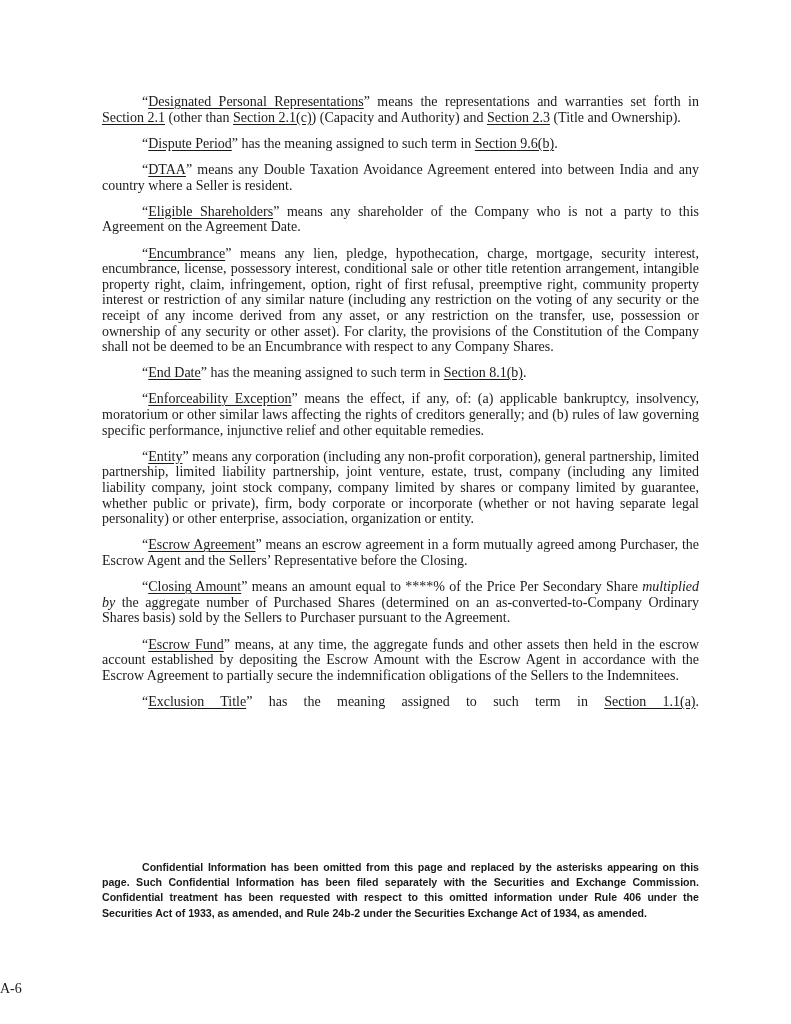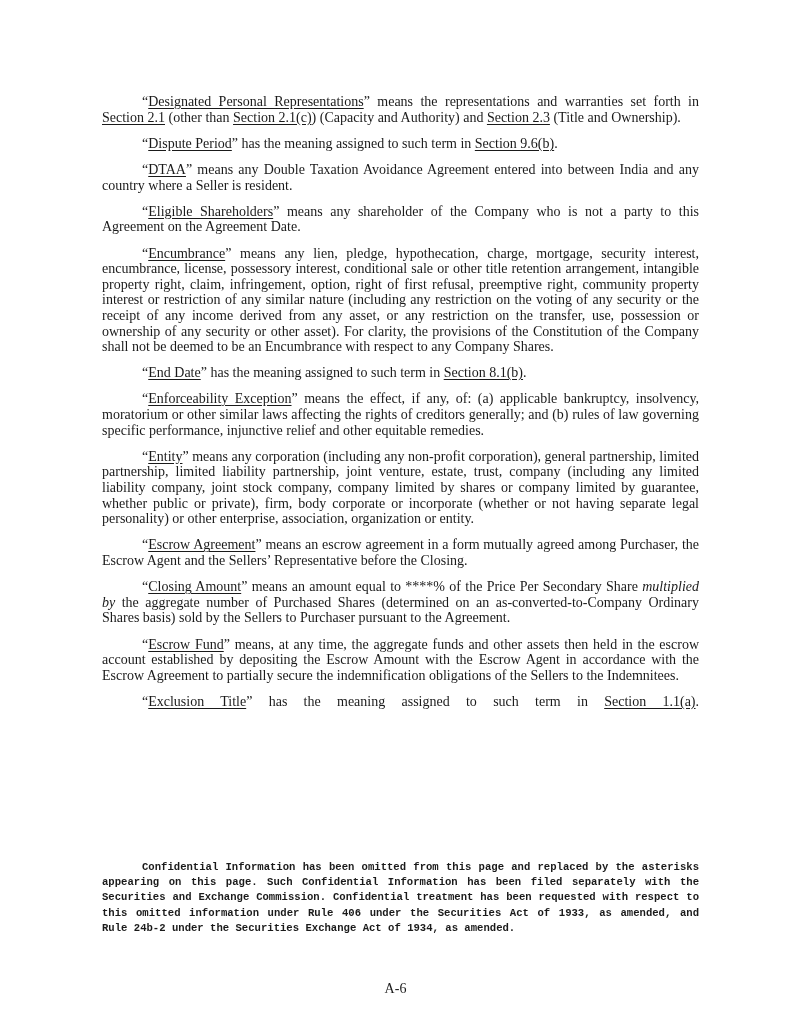--- a/index.html
+++ b/index.html
@@ -7,25 +7,25 @@
     .page {
       position: absolute; left: 102px; top: 94px; width: 597px;
       font-family: "Liberation Serif", serif; font-size: 14px; line-height: 15.6px;
       color: #1a1a1a;
     }
     .para { margin: 0 0 10.6px 0; text-align: justify; text-indent: 40px; }
     .last-line-justify { text-align-last: justify; }
     .u { text-decoration: underline; text-underline-offset: 2px; }
     .footnote {
       position: absolute; left: 102px; top: 860px; width: 597px;
-      font-family: Liberation Mono, monospace; font-weight: bold; font-size: 10.6px; line-height: 15.2px;
+      font-family: Liberation Sans, sans-serif; font-weight: bold; font-size: 10.6px; line-height: 15.2px;
       color: #1a1a1a; text-align: justify; text-indent: 40px; margin: 0;
     }
     .pagenum {
-      position: absolute; left: 0; width: 791px; top: 981px; text-align: center;
+      position: absolute; left: 0; width: 791px; top: 981px; text-align: left;
       font-family: "Liberation Serif", serif; font-size: 14px; color: #1a1a1a;
     }
   </style>
 </head>
 <body>
 
 <div class="page" id="defs">
     <p class="para">“<span class="u">Designated Personal Representations</span>” means the representations and warranties set forth in <span class="u">Section 2.1</span> (other than <span class="u">Section 2.1(c)</span>) (Capacity and Authority) and <span class="u">Section 2.3</span> (Title and Ownership).</p>
     <p class="para">“<span class="u">Dispute Period</span>” has the meaning assigned to such term in <span class="u">Section 9.6(b)</span>.</p>
     <p class="para">“<span class="u">DTAA</span>” means any Double Taxation Avoidance Agreement entered into between India and any country where a Seller is resident.</p>

